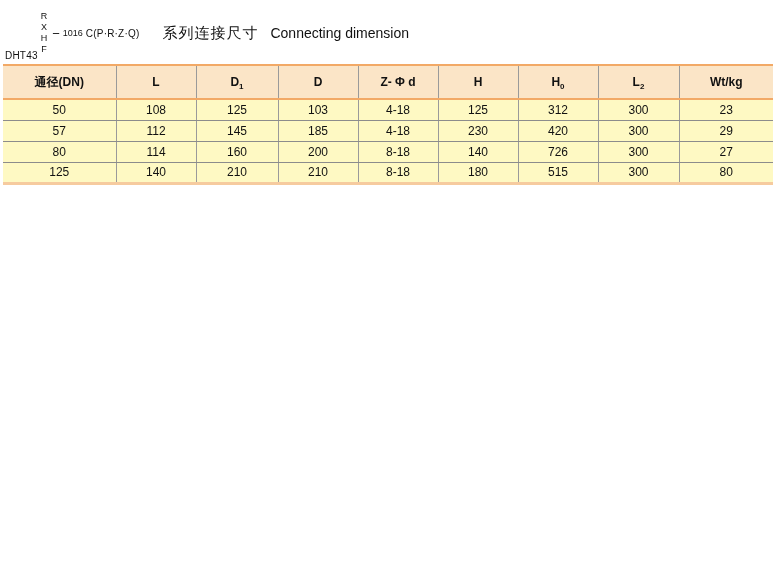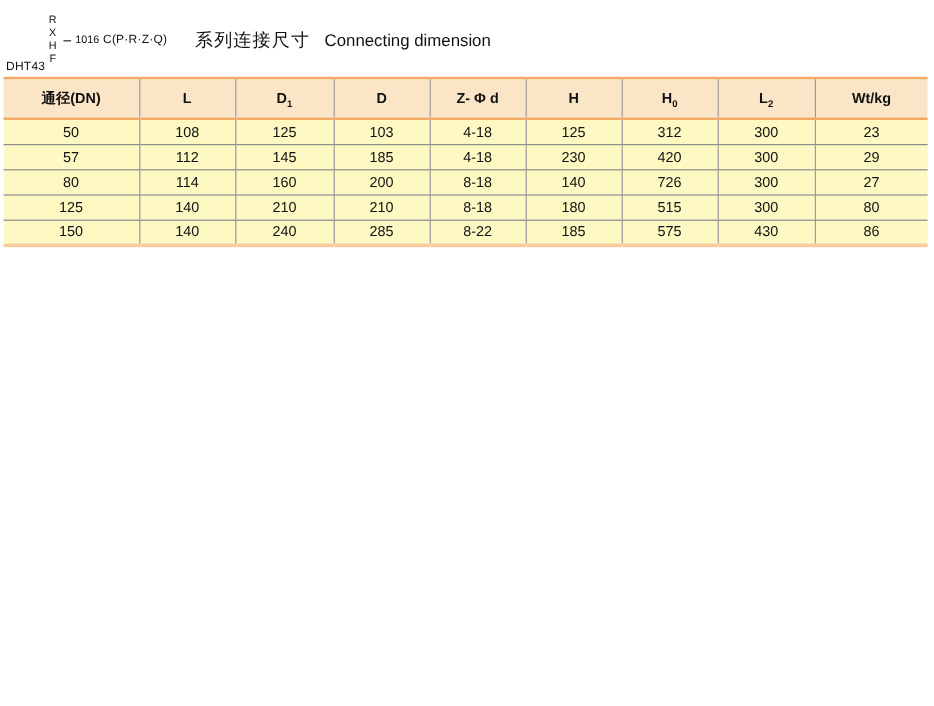--- a/index.html
+++ b/index.html
@@ -177,27 +177,16 @@
           <td>125</td>
           <td>140</td>
           <td>210</td>
           <td>210</td>
           <td>8-18</td>
           <td>180</td>
           <td>515</td>
           <td>300</td>
           <td>80</td>
         </tr>
-        <tr>
-          <td>150</td>
-          <td>140</td>
-          <td>240</td>
-          <td>285</td>
-          <td>8-22</td>
-          <td>185</td>
-          <td>575</td>
-          <td>430</td>
-          <td>86</td>
-        </tr>
       </tbody>
   </table>
 
 </div>
 
 </body></html>

